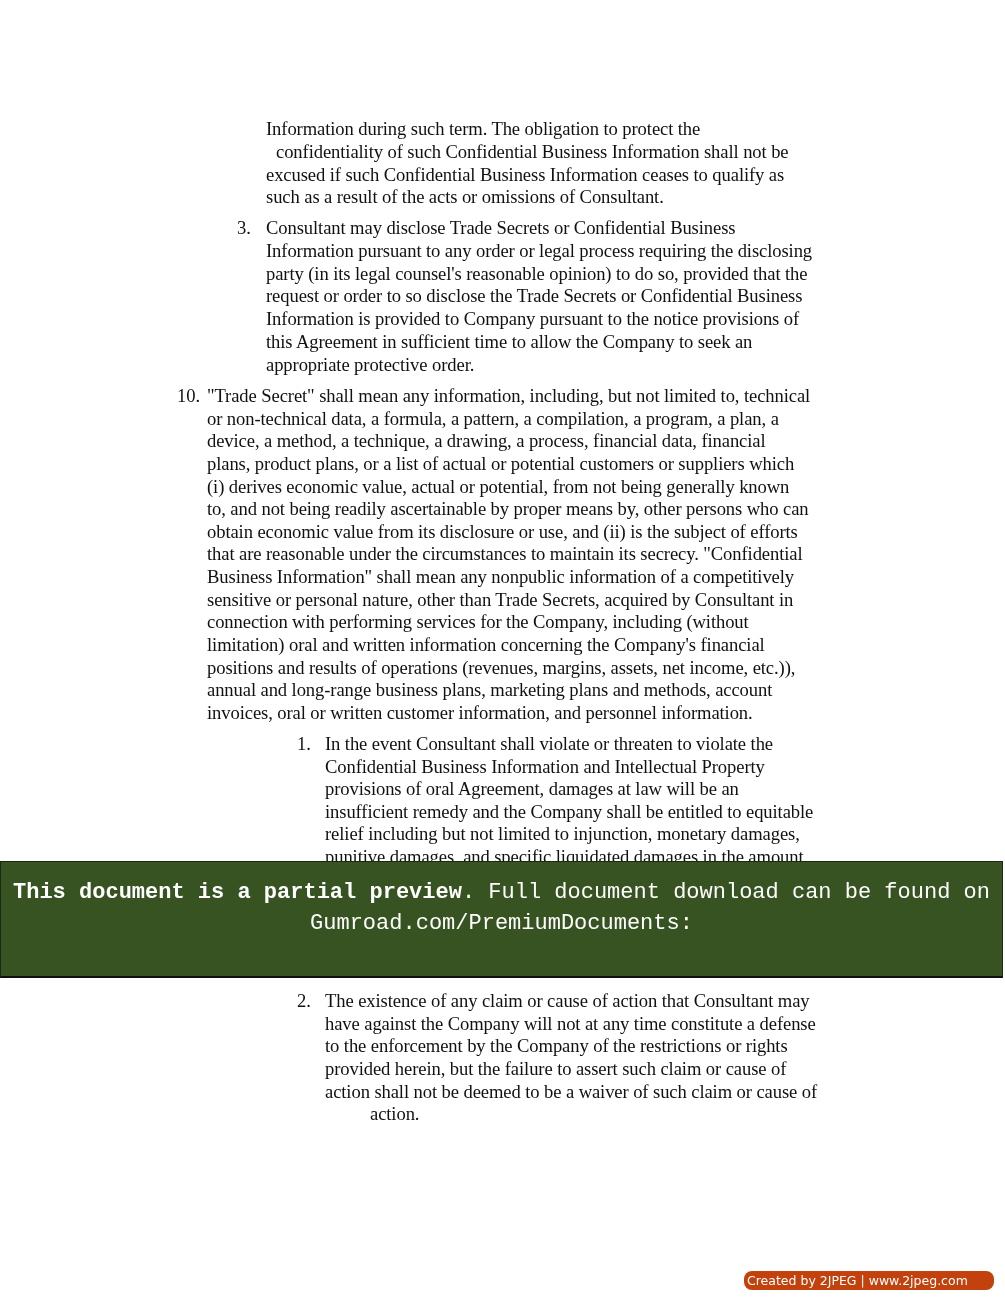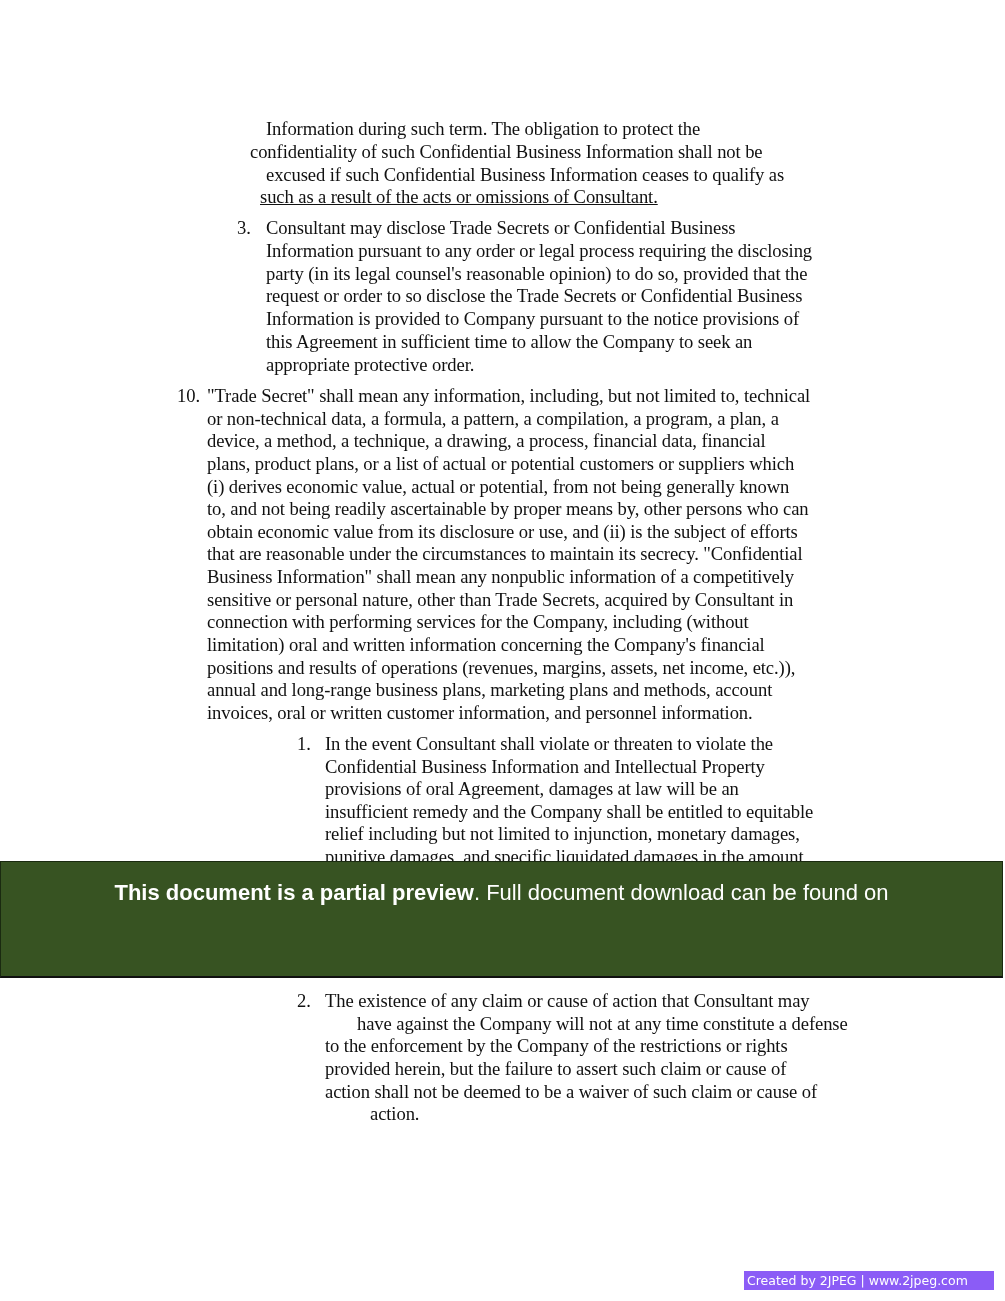--- a/index.html
+++ b/index.html
@@ -34,48 +34,49 @@
       background: #375322;
       border: 1px solid #1a2a10;
       border-bottom: 2px solid #101010;
       color: #ffffff;
       font-family: "Liberation Sans", "DejaVu Sans", sans-serif;
       font-size: 22px;
       text-align: center;
       box-sizing: border-box;
       padding-top: 16px;
     }
-    .banner .row { line-height: 30.5px; height: 30.5px; }
+    .banner .row { line-height: 30.5px; height: 30.5px; font-family: Liberation Mono, monospace; }
     .banner b { font-weight: bold; }
     .banner a { color: #ffffff; text-decoration: underline; }
     .footer-badge {
       position: absolute;
       left: 744px;
       top: 1271px;
       width: 250px;
       height: 19px;
-      background: #8b5cf6;
+      background: #c2410c;
       color: #ffffff;
       font-family: "DejaVu Sans", sans-serif;
       font-size: 12.5px;
       line-height: 19px;
       padding-left: 3px;
       box-sizing: border-box;
       white-space: nowrap;
       overflow: hidden;
+      border-radius: 8px;
     }
   </style>
 </head>
 <body>
 
 <div>
   <div class="line" style="left:266px; top:118px;">Information during such term.   The obligation to protect the</div>
-  <div class="line" style="left:250px; top:141px;text-align:right;">confidentiality of such Confidential Business Information shall not be</div>
+  <div class="line" style="left:276px; top:141px;text-align:right;">confidentiality of such Confidential Business Information shall not be</div>
   <div class="line" style="left:266px; top:164px;">excused if such Confidential Business Information ceases to qualify as</div>
-  <div class="line" style="left:260px; top:186px;text-decoration:underline;">such as a result of the acts or omissions of Consultant.</div>
+  <div class="line" style="left:266px; top:186px;">such as a result of the acts or omissions of Consultant.</div>
 </div>
 
 <div>
   <div class="num" style="left:237px; top:217px;">3.</div>
   <div class="line" style="left:266px; top:217px;">Consultant may disclose Trade Secrets or Confidential Business</div>
   <div class="line" style="left:266px; top:240px;">Information pursuant to any order or legal process requiring the disclosing</div>
   <div class="line" style="left:266px; top:263px;">party (in its legal counsel's reasonable opinion) to do so, provided that the</div>
   <div class="line" style="left:266px; top:285px;">request or order to so disclose the Trade Secrets or Confidential Business</div>
   <div class="line" style="left:266px; top:308px;">Information is provided to Company pursuant to the notice provisions of</div>
   <div class="line" style="left:266px; top:331px;">this Agreement in sufficient time to allow the Company to seek an</div>
@@ -107,26 +108,27 @@
   <div class="line" style="left:325px; top:756px;">Confidential Business Information and Intellectual Property</div>
   <div class="line" style="left:325px; top:778px;">provisions of oral Agreement, damages at law will be an</div>
   <div class="line" style="left:325px; top:801px;">insufficient remedy and the Company shall be entitled to equitable</div>
   <div class="line" style="left:325px; top:823px;">relief including but not limited to injunction, monetary damages,</div>
   <div class="line" style="left:325px; top:846px;text-align:right;">punitive damages, and specific liquidated damages in the amount</div>
 </div>
 
 <div>
   <div class="num" style="left:297px; top:990px;">2.</div>
   <div class="line" style="left:325px; top:990px;">The existence of any claim or cause of action that Consultant may</div>
-  <div class="line" style="left:325px; top:1013px;margin-left:32px;">have against the Company will not at any time constitute a defense</div>
+  <div class="line" style="left:325px; top:1013px;">have against the Company will not at any time constitute a defense</div>
   <div class="line" style="left:325px; top:1035px;">to the enforcement by the Company of the restrictions or rights</div>
   <div class="line" style="left:325px; top:1058px;">provided herein, but the failure to assert such claim or cause of</div>
   <div class="line" style="left:325px; top:1081px;">action shall not be deemed to be a waiver of such claim or cause of</div>
   <div class="line" style="left:325px; top:1103px;margin-left:45px;">action.</div>
 </div>
 
 <div class="banner">
   <div class="row">
     <b>This document is a partial preview</b><span>. Full document download can be found on</span>
   </div>
+  <div class="row">Gumroad.com/PremiumDocuments:</div>
 </div>
 
 <div class="footer-badge">Created by 2JPEG | www.2jpeg.com</div>
 
 </body></html>

